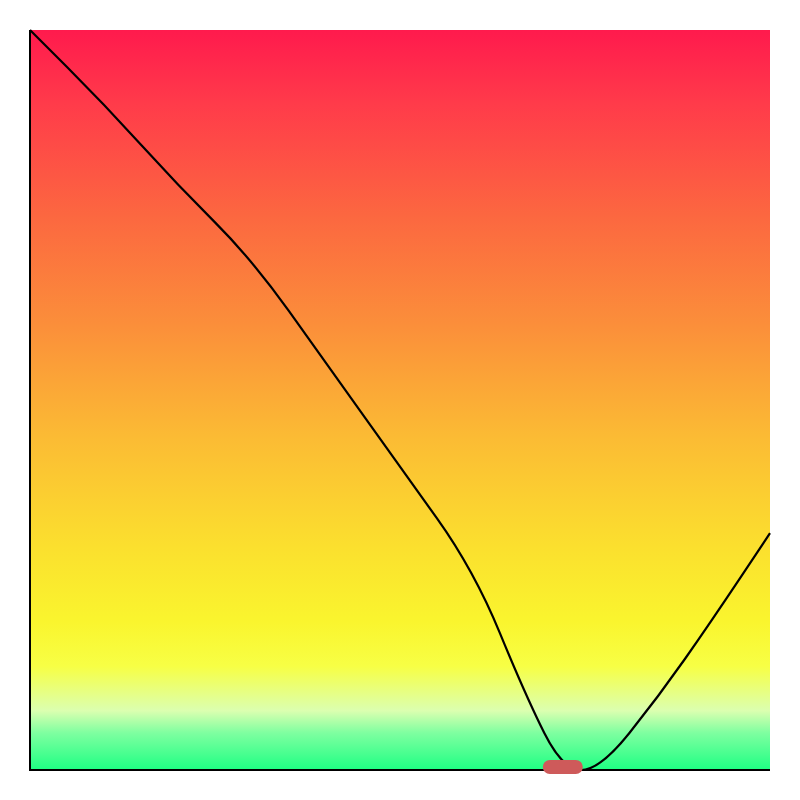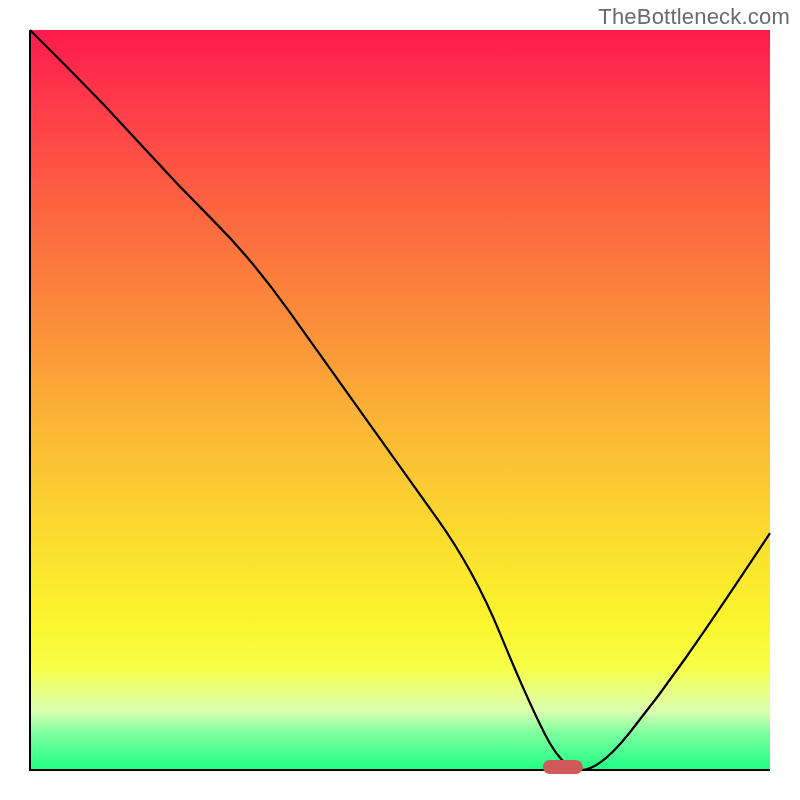--- a/index.html
+++ b/index.html
@@ -69,14 +69,13 @@
 
   <svg width="800" height="800" style="position:absolute;left:0;top:0">
 
     <path class="axis-line" d="M 30 30 L 30 770 L 770 770"></path>
 
     <path id="curve-path" class="curve" d="M 30 30 Q 30 30 67 67 Q 104 104 141 144.7 Q 178 185.39999999999998 215 222.4 Q 252 259.40000000000003 289 311.2 Q 326 362.99999999999994 363 414.79999999999995 Q 400 466.6 437 518.4000000000001 Q 474 570.2 499.9 633.1 Q 525.8 696 544.3 733 Q 562.8 770 581.3 770 Q 599.8000000000001 770 629.4000000000001 733 Q 659 696 684.9000000000001 659 Q 710.8000000000001 622 740.4000000000001 577.6 T 770 533.2"></path>
 
     <rect id="marker-rect" class="marker" rx="7" ry="7" width="40" height="14" x="542.8" y="760" fill="#ce5a5a"></rect>
   </svg>
 
-  <div class="watermark">TheBottleneck.com</div>
 </div>
 
 </body></html>

